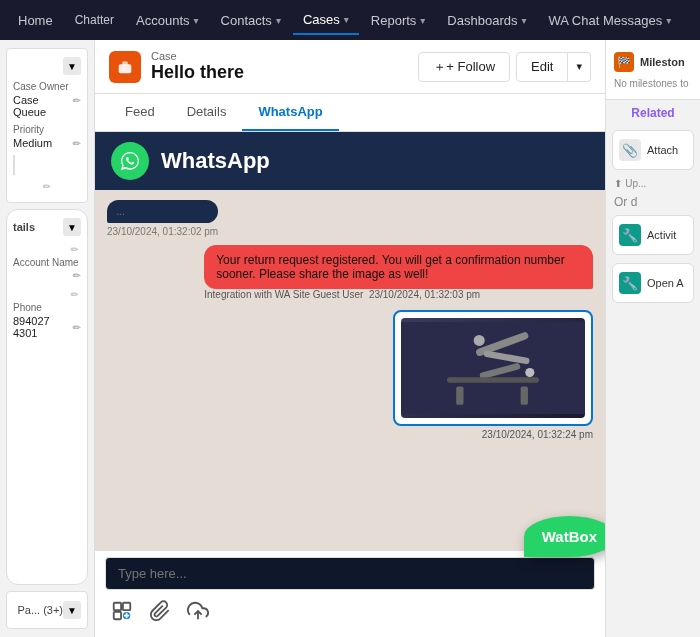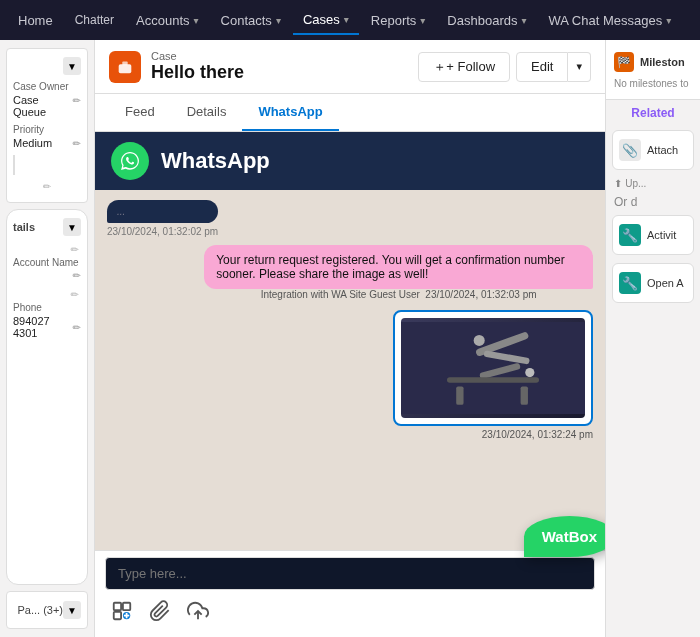--- a/index.html
+++ b/index.html
@@ -260,21 +260,21 @@
     }
     .msg-sent {
       align-self: flex-end;
       max-width: 80%;
     }
     .msg-received {
       align-self: flex-start;
       max-width: 80%;
     }
     .msg-bubble-sent {
-      background: #f9a8d4;
+      background: #ef4444;
       border-radius: 12px 12px 2px 12px;
       padding: 8px 12px;
       font-size: 12px;
       color: #111;
     }
     .msg-bubble-received {
       background: #1a2a4a;
       border-radius: 12px 12px 12px 2px;
       padding: 6px 10px;
       font-size: 11px;
@@ -283,21 +283,21 @@
     .msg-time {
       font-size: 10px;
       color: #777;
       text-align: right;
       margin-top: 3px;
     }
     .msg-time-sent { color: #555; }
     .msg-sender {
       font-size: 10px;
       color: #555;
-      text-align: center;
+      text-align: left;
       margin-bottom: 2px;
     }
     .img-bubble {
       background: #fff;
       border-radius: 8px;
       border: 2px solid #0176d3;
       padding: 6px;
       width: 200px;
     }
     .img-placeholder {

